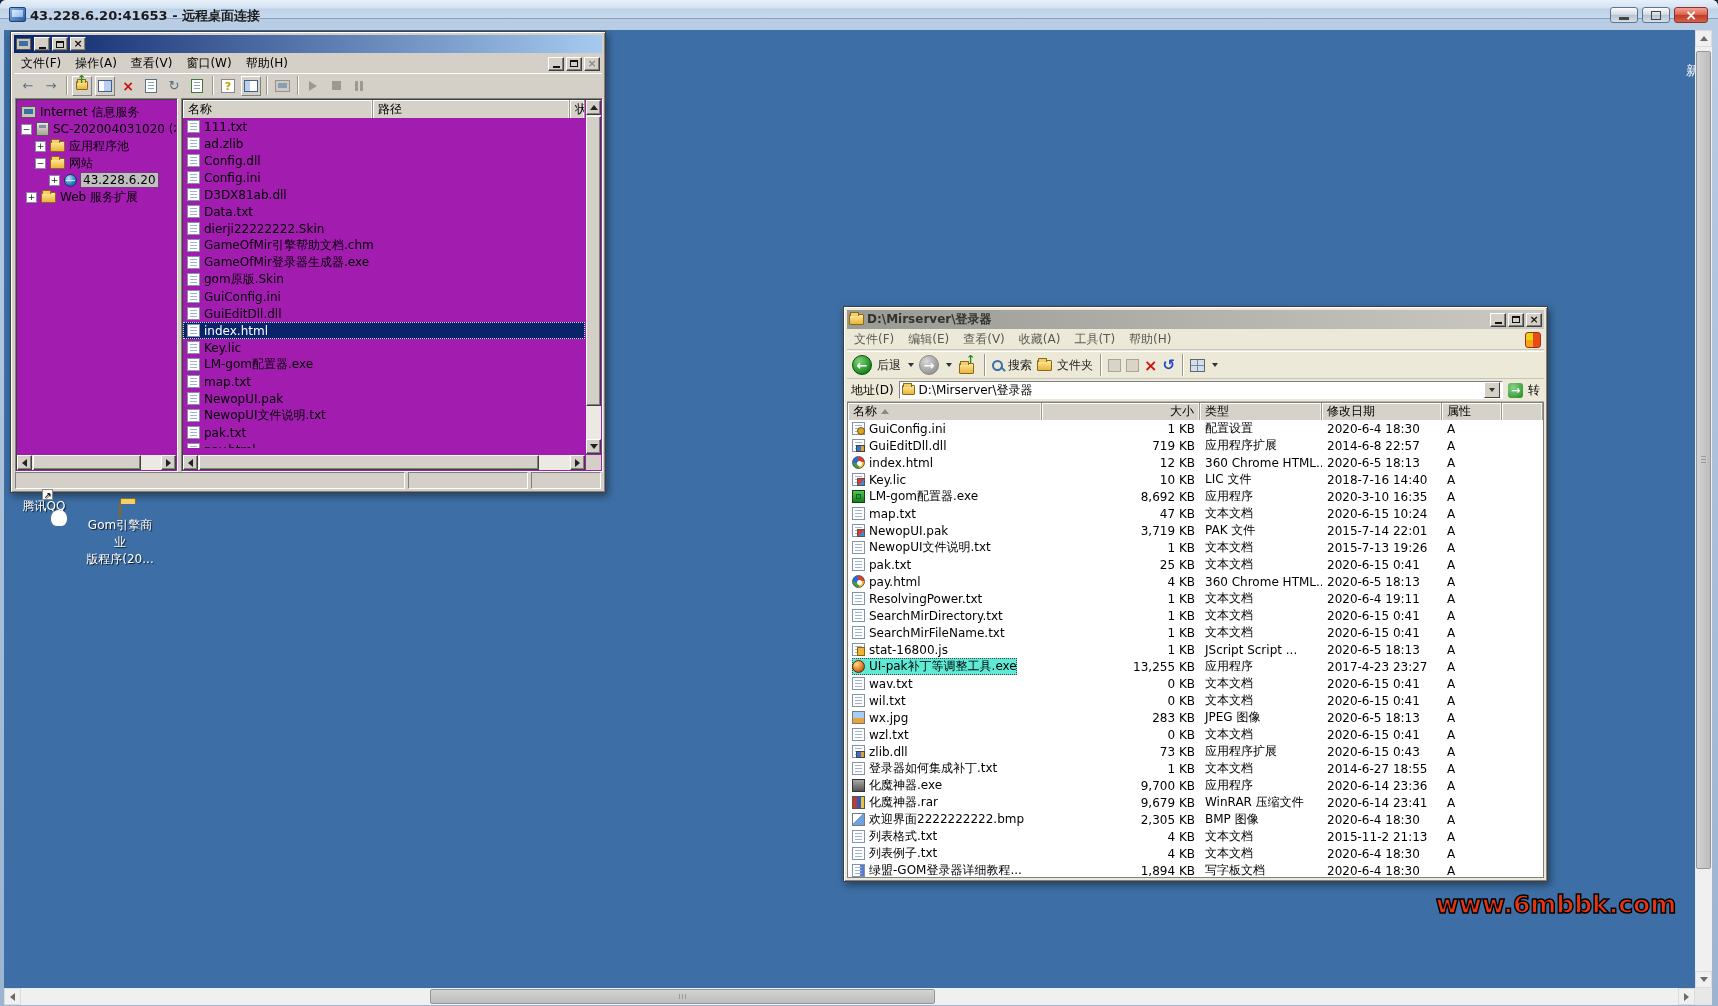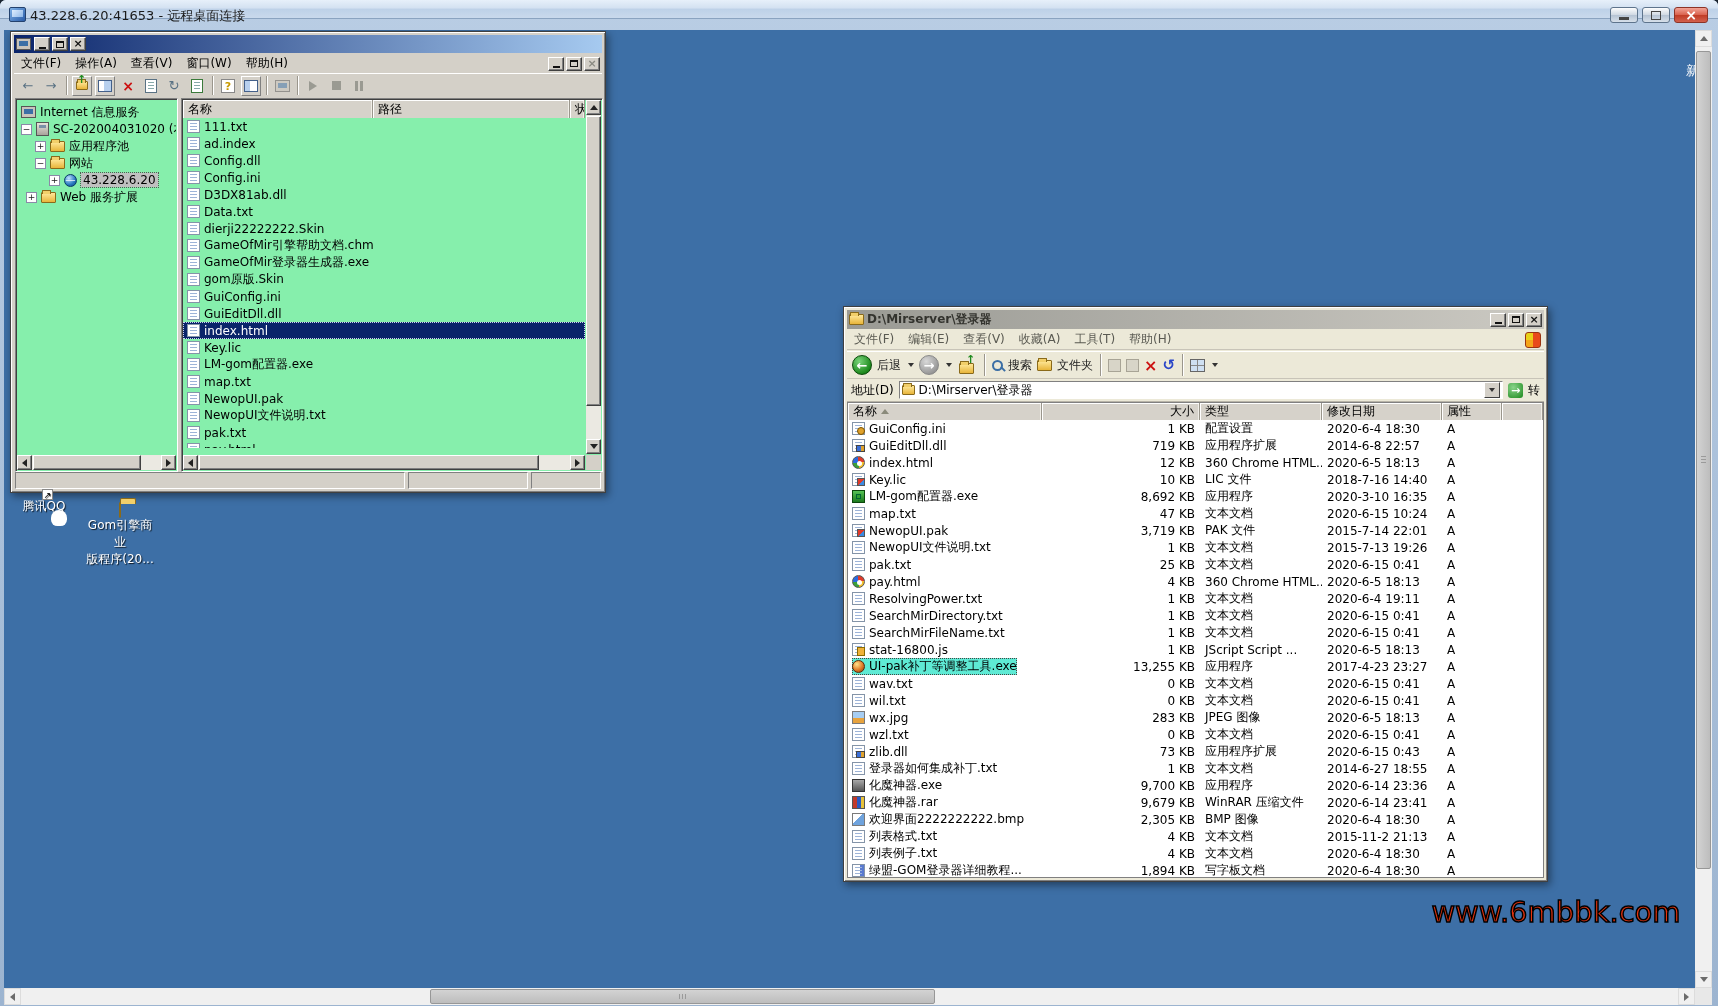--- a/index.html
+++ b/index.html
@@ -2,21 +2,21 @@
 <html><head>
 <meta charset="utf-8">
 <style>
 *{margin:0;padding:0;box-sizing:border-box;font-family:"DejaVu Sans",sans-serif;}
 html,body{width:1718px;height:1006px;overflow:hidden;background:#1a2430;}
 
 
 #rdp{position:absolute;inset:0;background:linear-gradient(180deg,#b9cde4,#9cb4d0);border-radius:6px 6px 0 0;}
 #rdp-titlebar{position:absolute;left:0;top:0;right:0;height:19px;
   background:linear-gradient(180deg,#e7f0fa 0%,#d3e1f1 45%,#bdd1e8 50%,#c9d9ec 100%);
-  border-bottom:1px solid #8aa3c0;border-radius:6px 6px 0 0;}
+  border-bottom:1px solid #8aa3c0;border-radius:6px 6px 0 0;font-weight:bold;}
 #rdp-title{position:absolute;left:30px;top:7px;font-size:13px;color:#1b1b1b;}
 .rdp-ico{position:absolute;left:9px;top:7px;width:17px;height:15px;background:linear-gradient(135deg,#7fb2e8,#2a5ca8);border:1px solid #24426e;border-radius:2px;}
 .rdp-ico::after{content:"";position:absolute;left:2px;top:2px;right:2px;bottom:4px;background:linear-gradient(135deg,#dfeeff,#8fb8e8);}
 .aero-btns{position:absolute;right:10px;top:7px;display:flex;gap:4px;}
 .aero-btn{width:28px;height:16px;border:1px solid #5e748c;border-radius:3px;background:linear-gradient(180deg,#fdfdfd,#cfd8e2 50%,#b4c2d2 50%,#d7e0ea);display:flex;align-items:center;justify-content:center;font-size:10px;color:#333;}
 .aero-btn.close{width:34px;background:linear-gradient(180deg,#f2a396,#d9614c 50%,#c03a24 50%,#d2604c);border-color:#8c3326;color:#fff;font-weight:bold;}
 .glyph-min::before{content:"";display:block;width:10px;height:3px;background:#444;margin-top:6px;}
 .glyph-restore::before{content:"";display:block;width:8px;height:7px;border:1.5px solid #444;}
 .glyph-close-x::before{content:"\00d7";font-size:14px;line-height:12px;}
 
@@ -48,21 +48,21 @@
 .cbtns{display:flex;gap:2px;}
 .cbtn{width:16px;height:14px;background:#d4d0c8;border:1px solid;border-color:#fff #404040 #404040 #fff;box-shadow:inset -1px -1px 0 #808080;display:flex;align-items:center;justify-content:center;font-size:9px;color:#111;}
 .cbtn .g-min{width:7px;height:2px;background:#111;margin-top:7px;}
 .cbtn .g-max{width:8px;height:7px;border:1px solid #111;border-top-width:2px;}
 .cbtn .g-x{font-size:11px;line-height:10px;font-weight:bold;}
 .menubar{position:absolute;left:3px;right:3px;display:flex;align-items:center;font-size:12px;}
 .menubar .mi{padding:2px 7px;white-space:nowrap;}
 .sep-v{width:1px;align-self:stretch;margin:2px 2px;background:#9a968c;box-shadow:1px 0 0 #fff;}
 
 
-.sunken{background:#86efac;border:1px solid;border-color:#808080 #fff #fff #808080;box-shadow:inset 1px 1px 0 #404040;}
+.sunken{background:#a21caf;border:1px solid;border-color:#808080 #fff #fff #808080;box-shadow:inset 1px 1px 0 #404040;}
 .lvhead{display:grid;background:#d6d2ca;}
 .lvhead .hc{border-right:1px solid #9a968c;box-shadow:inset 1px 1px 0 #fff,inset -1px 0 0 #f0eee8;font-size:12px;padding:1px 5px;white-space:nowrap;overflow:hidden;display:flex;align-items:center;gap:4px;}
 .sort-up{width:0;height:0;border-left:4px solid transparent;border-right:4px solid transparent;border-bottom:5px solid #8a8a7a;}
 
 
 .csb{position:absolute;background:#ebe9e2;}
 .csbtn{position:absolute;width:15px;height:15px;background:#d4d0c8;border:1px solid;border-color:#fff #404040 #404040 #fff;box-shadow:inset -1px -1px 0 #808080;display:flex;align-items:center;justify-content:center;}
 .csbtn .tri.up{border-bottom-color:#222;}.csbtn .tri.down{border-top-color:#222;}
 .csbtn .tri.left{border-right-color:#222;}.csbtn .tri.right{border-left-color:#222;}
 .cthumb{position:absolute;background:#d4d0c8;border:1px solid;border-color:#fff #404040 #404040 #fff;box-shadow:inset -1px -1px 0 #808080;}
@@ -163,21 +163,21 @@
 .sc-arrow{position:absolute;left:-2px;bottom:-2px;width:11px;height:11px;background:#fff;border:1px solid #888;font-size:9px;line-height:10px;color:#000;}
 .bigfolder{width:38px;height:28px;margin:0 auto;background:linear-gradient(180deg,#ffe89a,#e8b53a);border:1px solid #8a6a1a;border-radius:2px;position:relative;}
 .bigfolder::before{content:"";position:absolute;left:0;top:-5px;width:14px;height:5px;background:#f2cf6a;border:1px solid #8a6a1a;border-bottom:none;border-radius:2px 2px 0 0;}
 
 
 #watermark{position:absolute;left:1398px;top:886px;width:316px;text-align:center;z-index:99;line-height:1;}
 #wm1{font-size:53px;font-weight:bold;letter-spacing:-1px;color:#ff9000;
   background:linear-gradient(180deg,#fff200 5%,#ffb400 45%,#e81800 90%);
   -webkit-background-clip:text;background-clip:text;-webkit-text-fill-color:transparent;
   -webkit-text-stroke:2px #000;}
-#wm2{font-size:29px;font-weight:normal;color:#e83410;-webkit-text-stroke:1.5px #000;margin-top:12px;}
+#wm2{font-size:25px;font-weight:bold;color:#e83410;-webkit-text-stroke:1.5px #000;margin-top:6px;}
 
 .edge-frag{position:absolute;color:#fff;font-size:13px;overflow:hidden;width:9px;height:15px;}
 </style>
 </head>
 <body>
 
 <div id="rdp">
   <div id="rdp-titlebar">
     <span class="rdp-ico"></span>
     <span id="rdp-title">43.228.6.20:41653 - 远程桌面连接</span>
@@ -322,21 +322,21 @@
         </div>
         <div style="position:absolute;left:1px;top:19px;right:17px;height:330px;overflow:hidden;">
 
             <div class="irow">
               <span class="fi fi-doc"></span>
               <span>111.txt</span>
             </div>
 
             <div class="irow">
               <span class="fi fi-doc"></span>
-              <span>ad.index</span>
+              <span>ad.zlib</span>
             </div>
 
             <div class="irow">
               <span class="fi fi-doc"></span>
               <span>Config.dll</span>
             </div>
 
             <div class="irow">
               <span class="fi fi-doc"></span>
               <span>Config.ini</span>

